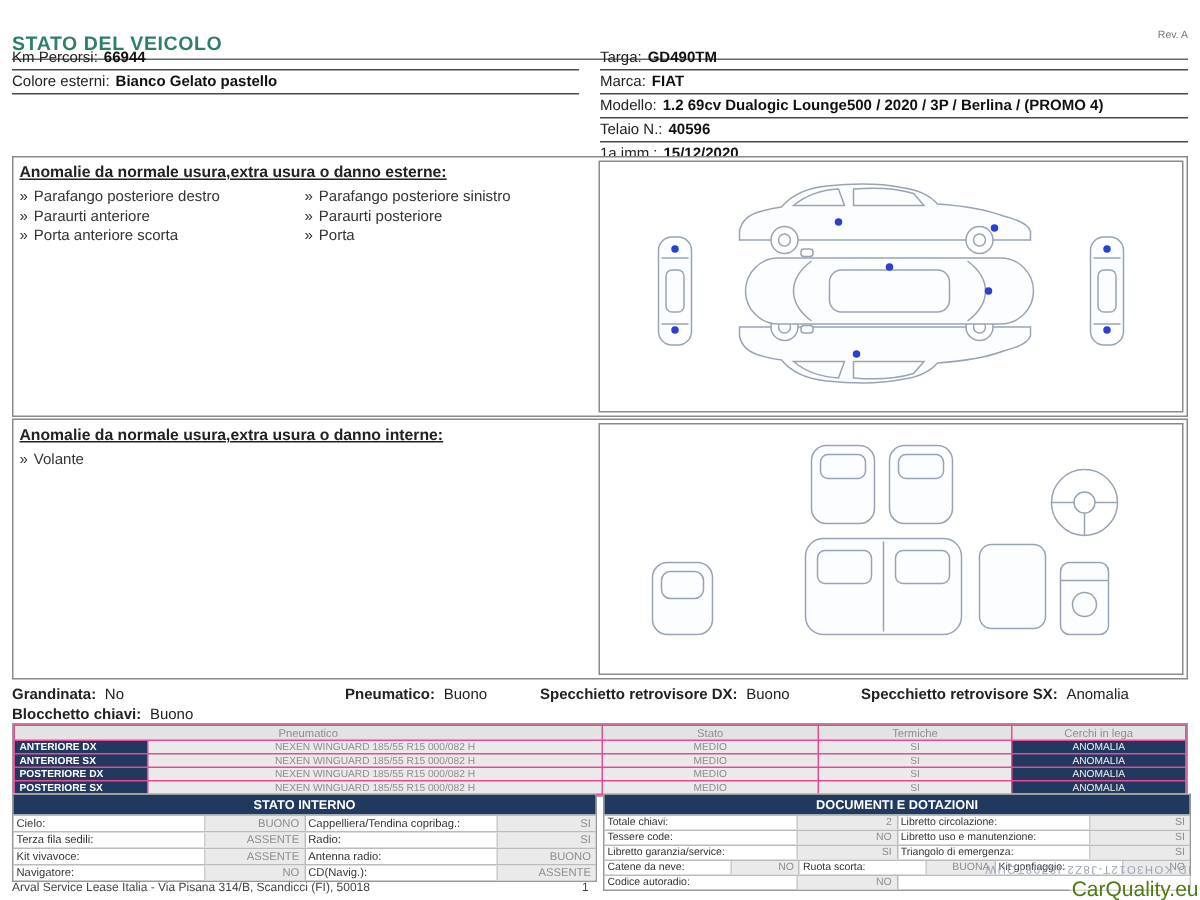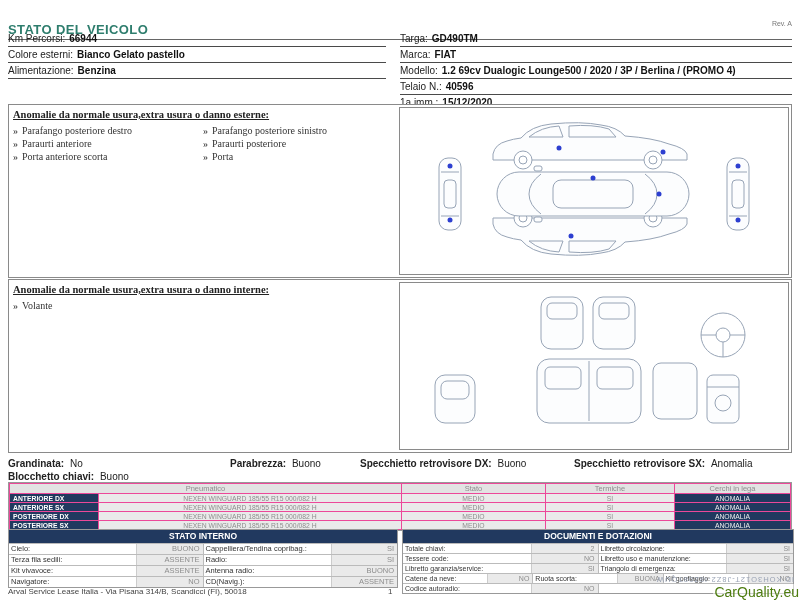--- a/index.html
+++ b/index.html
@@ -14,21 +14,21 @@
   
   .info{position:absolute;left:8px;right:8px;top:32px;display:flex;}
   .info-col{width:50%;box-sizing:border-box;}
   .info-col.left{padding-right:14px;}
   .info-row{display:flex;align-items:baseline;border-bottom:1px solid #4a4a4a;
             font-size:10px;padding:1px 0 2px;margin-bottom:1px;}
   .lbl{margin-right:4px;white-space:nowrap;color:#222;}
   .val{font-weight:bold;color:#111;}
 
   
-  .section-box{position:absolute;left:8px;right:8px;border:1px solid #8a8a8a;background:#fff;font-family:Liberation Serif, serif;}
+  .section-box{position:absolute;left:8px;right:8px;border:1px solid #8a8a8a;background:#fff;}
   #exterior-box{top:104px;height:172px;}
   #interior-box{top:279px;height:172px;}
   .box-title{font-size:10.5px;font-weight:bold;text-decoration:underline;padding:4px 4px 2px;}
   .anomaly-cols{display:flex;padding:2px 4px;}
   .acol{width:190px;}
   .anomaly{font-size:10px;line-height:13px;display:flex;color:#333;}
   .bullet{margin-right:4px;}
   .diagram-box{position:absolute;top:2px;bottom:2px;left:390px;right:2px;border:1px solid #8a8a8a;background:#fff;}
   .diagram-box svg{width:100%;height:100%;display:block;}
 
@@ -88,24 +88,20 @@
   <div class="info">
     <div class="info-col left">
       <div class="info-row">
         <span class="lbl">Km Percorsi:</span>
         <span class="val">66944</span>
       </div>
       <div class="info-row">
         <span class="lbl">Colore esterni:</span>
         <span class="val">Bianco Gelato pastello</span>
       </div>
-      <div class="info-row">
-        <span class="lbl">Alimentazione:</span>
-        <span class="val">Benzina</span>
-      </div>
     </div>
     <div class="info-col right">
       <div class="info-row">
         <span class="lbl">Targa:</span>
         <span class="val">GD490TM</span>
       </div>
       <div class="info-row">
         <span class="lbl">Marca:</span>
         <span class="val">FIAT</span>
       </div>
@@ -249,21 +245,21 @@
       </svg>
     </div>
   </div>
 
   <div class="summary">
     <span class="spair" id="sum-1">
       <span class="sl">Grandinata:</span>
       <span class="sv">No</span>
     </span>
     <span class="spair" id="sum-2">
-      <span class="sl">Parabrezza:</span>
+      <span class="sl">Pneumatico:</span>
       <span class="sv">Buono</span>
     </span>
     <span class="spair" id="sum-3">
       <span class="sl">Specchietto retrovisore DX:</span>
       <span class="sv">Buono</span>
     </span>
     <span class="spair" id="sum-4">
       <span class="sl">Specchietto retrovisore SX:</span>
       <span class="sv">Anomalia</span>
     </span>

